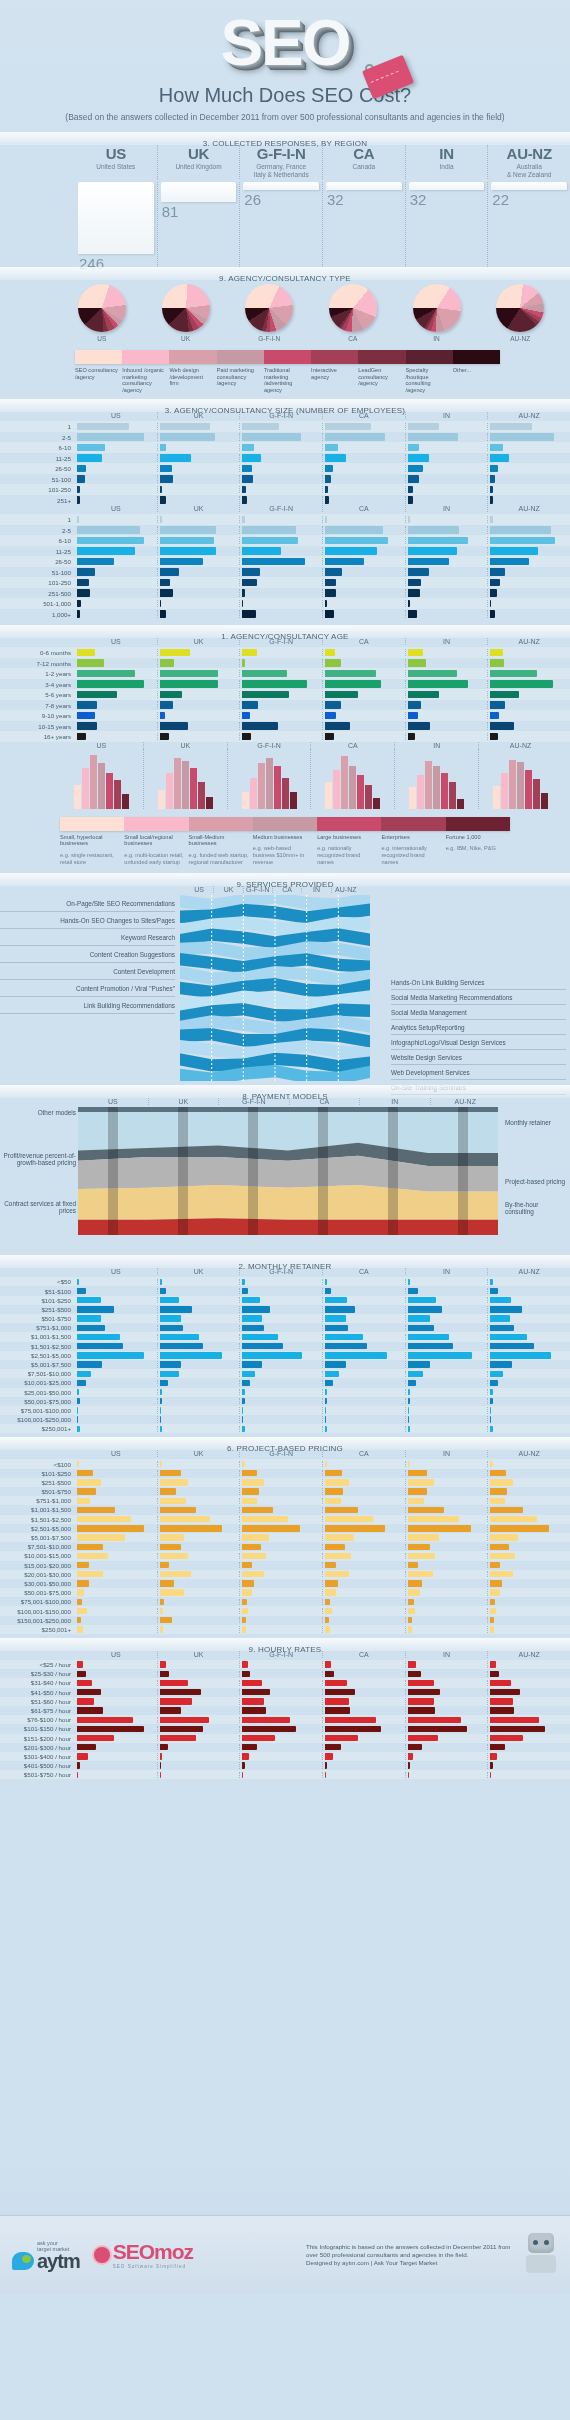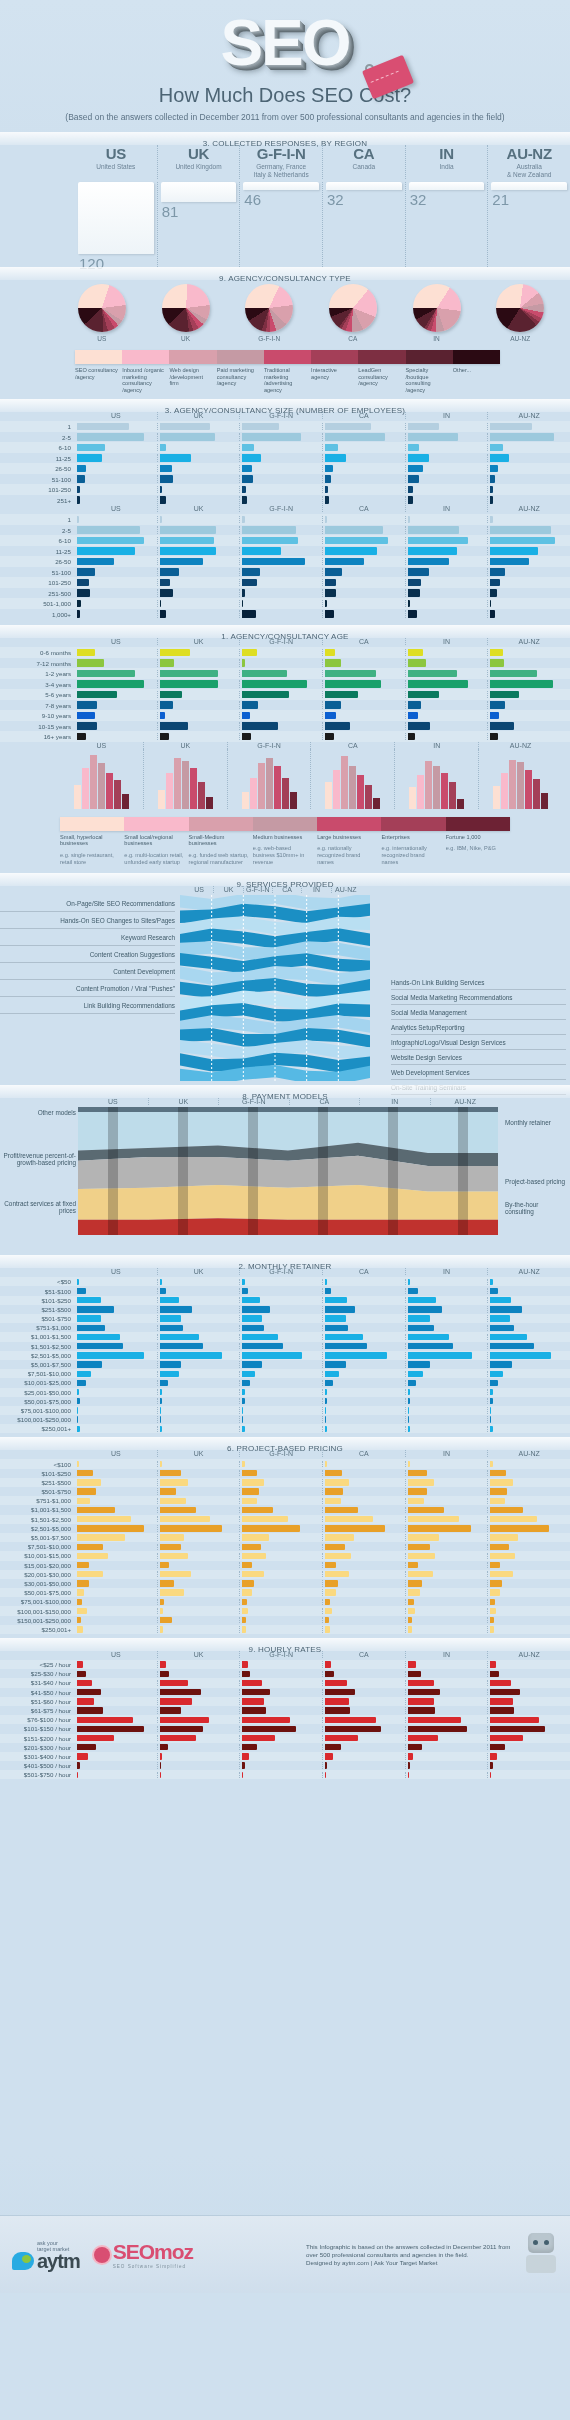--- a/index.html
+++ b/index.html
@@ -167,41 +167,41 @@
         <div class="colhdr-name">India</div>
       </div>
       <div class="col">
         <div class="colhdr-abbr">AU-NZ</div>
         <div class="colhdr-name">Australia<br>&amp; New Zealand</div>
       </div>
     </div>
   <div class="region-row" id="region-bars">
       <div class="region-cell">
         <div class="rbar" style="height:72px"></div>
-        <div class="rnum" style="top:73px">120</div>
+        <div class="rnum" style="top:73px">246</div>
       </div>
       <div class="region-cell">
         <div class="rbar" style="height:19.7027027027027px"></div>
         <div class="rnum" style="top:20.7027027027027px">81</div>
       </div>
       <div class="region-cell">
         <div class="rbar" style="height:8.27027027027027px"></div>
-        <div class="rnum" style="top:9.27027027027027px">46</div>
+        <div class="rnum" style="top:9.27027027027027px">26</div>
       </div>
       <div class="region-cell">
         <div class="rbar" style="height:8px"></div>
         <div class="rnum" style="top:9px">32</div>
       </div>
       <div class="region-cell">
         <div class="rbar" style="height:8px"></div>
         <div class="rnum" style="top:9px">32</div>
       </div>
       <div class="region-cell">
         <div class="rbar" style="height:8px"></div>
-        <div class="rnum" style="top:9px">21</div>
+        <div class="rnum" style="top:9px">22</div>
       </div>
     </div>
 
   <div class="sec-bar">
     <span>9. AGENCY/CONSULTANCY TYPE</span>
   </div>
   <div class="pierow" id="pies">
       <div class="piecell">
         <div class="pie" style="background:conic-gradient(from -90deg,#fde0d3 0.00deg 108.00deg,#f9b9cb 108.00deg 172.80deg,#d9a0ac 172.80deg 212.40deg,#c59aa4 212.40deg 226.80deg,#c94b6c 226.80deg 237.60deg,#a43f58 237.60deg 255.60deg,#7d2f42 255.60deg 266.40deg,#5a2230 266.40deg 316.80deg,#2b0a13 316.80deg 360.00deg)"></div>
         <div class="pielbl">US</div>

